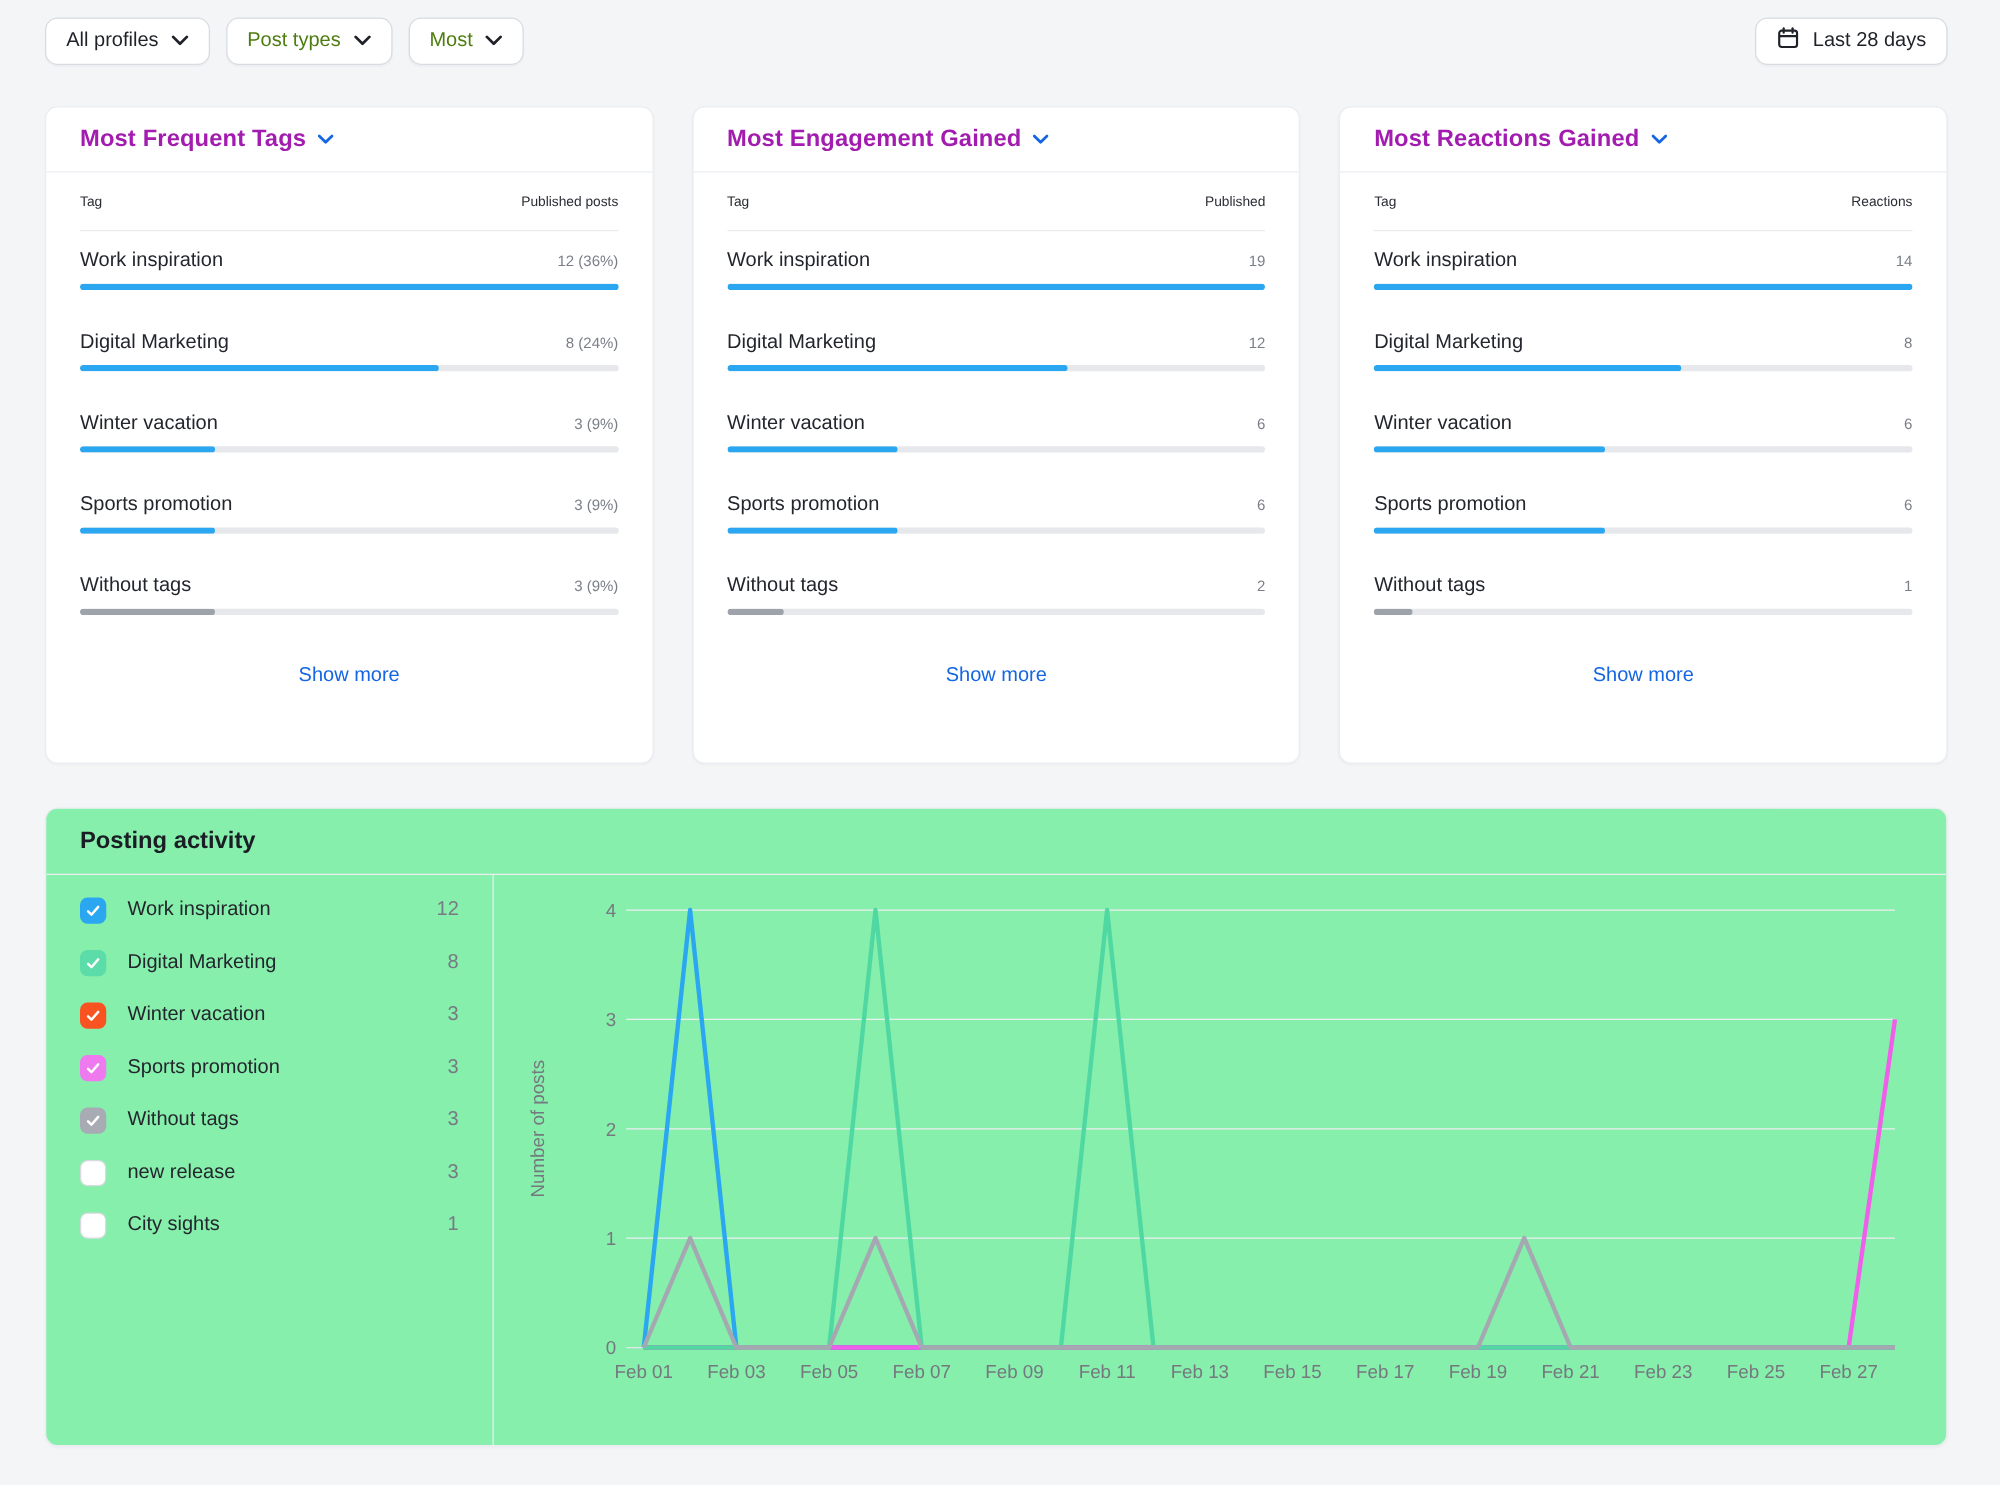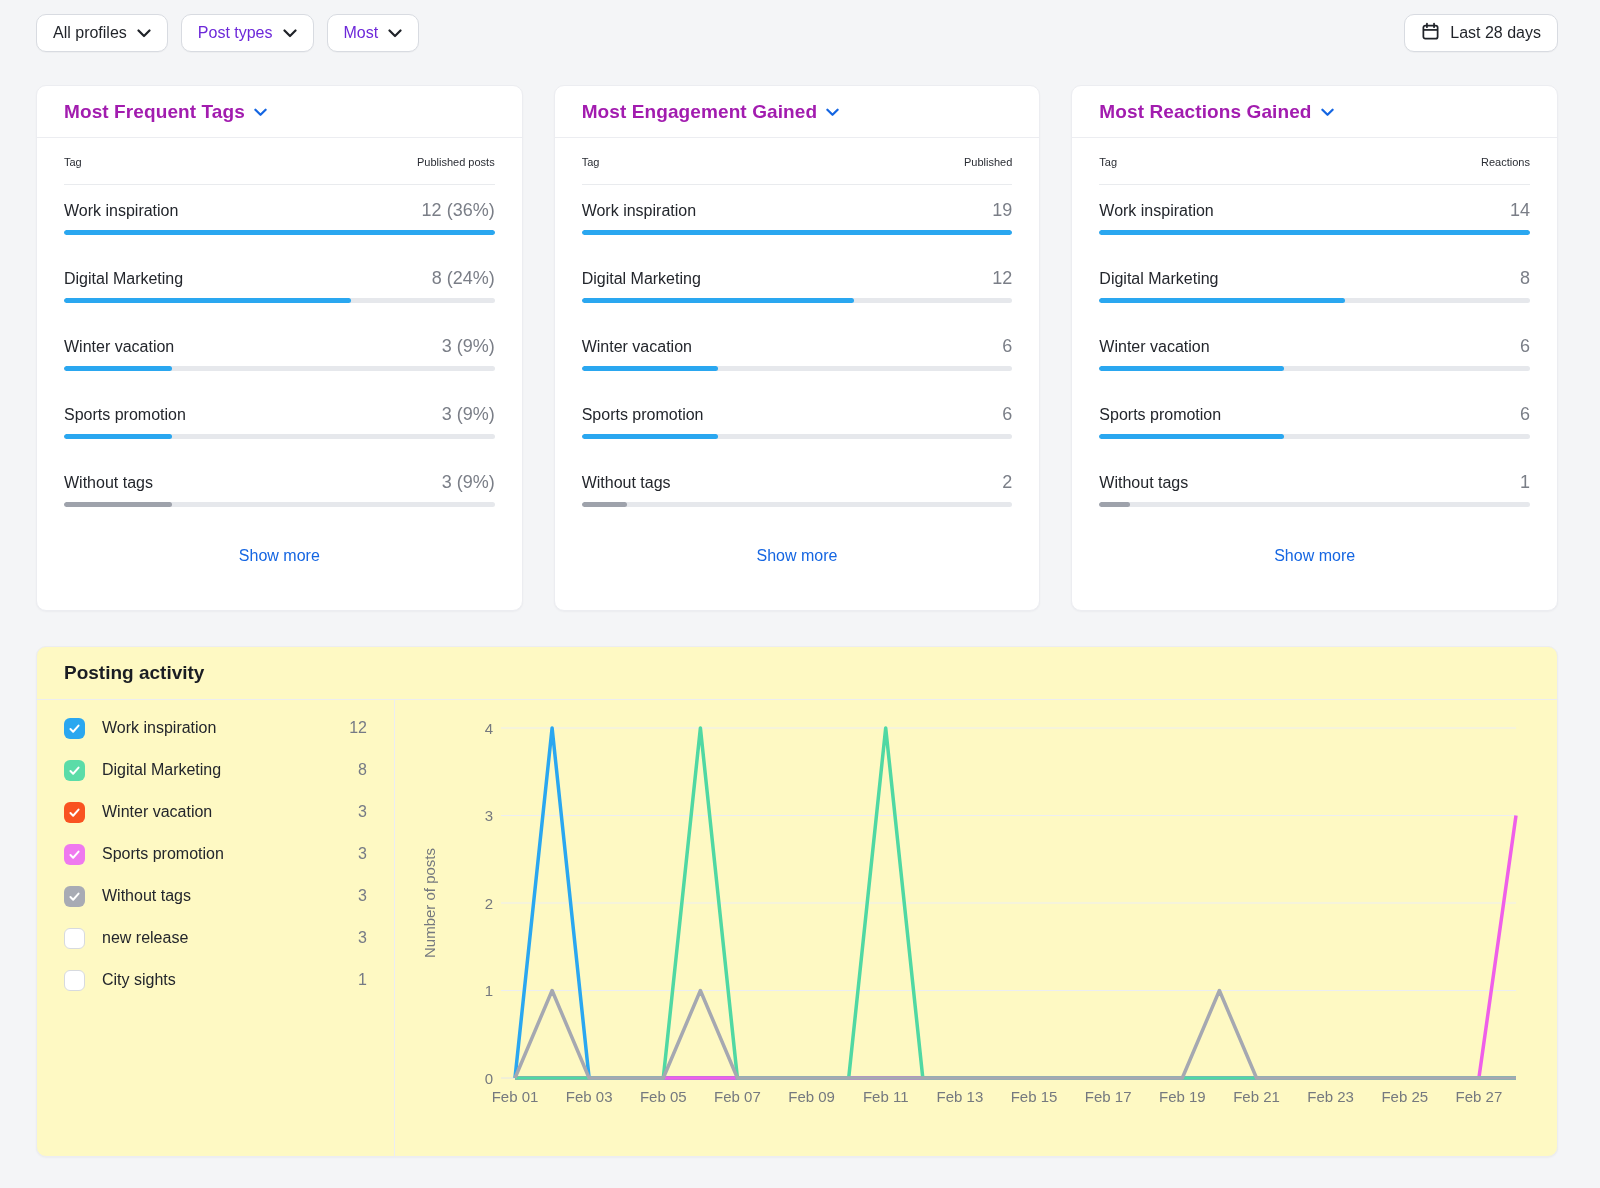--- a/index.html
+++ b/index.html
@@ -12,42 +12,42 @@
     position:relative;
   }
   .topbar { display:flex; justify-content:space-between; align-items:flex-start; padding:14px 42px 0 36px; }
   .topbar-left { display:flex; gap:13px; }
   .pill {
     height:38px; display:inline-flex; align-items:center; gap:10px;
     background:#fff; border:1px solid #D8DBE1; border-radius:10px;
     padding:0 16px; font-size:16px; color:#1F2228; cursor:pointer;
     box-shadow:0 1px 1px rgba(25,30,40,0.03);
   }
-  .pill .muted { color:#6d28d9; }
+  .pill .muted { color:#4d7c0f; }
   .chev { display:inline-block; }
 
   .cards { display:grid; grid-template-columns:repeat(3,1fr); gap:31px; margin:33px 42px 0 36px; }
   .card {
     background:#fff; border:1px solid #ECEDF1; border-radius:10px;
     box-shadow:0 1px 2px rgba(25,30,40,0.04); height:526px; overflow:hidden;
   }
   .card-head { height:52px; display:flex; align-items:center; gap:9px; padding:0 27px; border-bottom:1px solid #ECEDF1; cursor:pointer; }
   .card-title { font-size:19px; font-weight:700; color:#a21caf; letter-spacing:.1px; }
   .card-body { padding:18px 27px 0 27px; }
   .cols { display:flex; justify-content:space-between; align-items:baseline; font-size:11px; color:#2A2D34; padding-bottom:16px; border-bottom:1px solid #E9EBEE; }
   .tag-row { padding-top:15px; padding-bottom:18px; }
   .tag-line { display:flex; justify-content:space-between; align-items:baseline; }
   .tag-name { font-size:16px; color:#23262C; }
-  .tag-value { font-size:18px; color:#7A7E87;margin-left:14px; }
+  .tag-value { font-size:12px; color:#7A7E87;margin-left:14px; }
   .bar { margin-top:9px; height:5px; background:#E6E8EC; border-radius:3px; overflow:hidden; }
   .bar-fill { height:100%; border-radius:3px; }
   .show-more { margin-top:22px; text-align:center; font-size:16px; font-weight:500; color:#1566E2; cursor:pointer; }
 
   .panel {
-    margin:35px 42px 31px 36px; background:#fef9c3; border:1px solid #ECEDF1; border-radius:10px;
+    margin:35px 42px 31px 36px; background:#86efac; border:1px solid #ECEDF1; border-radius:10px;
     box-shadow:0 1px 2px rgba(25,30,40,0.04); height:511px; display:flex; flex-direction:column; overflow:hidden;
   }
   .panel-head { height:53px; flex:none; display:flex; align-items:center; padding:0 27px; border-bottom:1px solid #ECEDF1; }
   .panel-title { font-size:19px; font-weight:700; color:#1A1D23; }
   .panel-body { flex:1; display:flex; min-height:0; }
   .legend { width:358px; flex:none; border-right:1px solid #ECEDF1; padding:7px 27px 0 27px; }
   .legend-item { height:42px; display:flex; align-items:center; cursor:pointer; }
   .cb { width:21px; height:21px; border-radius:6px; margin-right:17px; flex:none; display:flex; align-items:center; justify-content:center; }
   .cb.unchecked { background:#fff; border:1.5px solid #D7DADF; }
   .legend-label { flex:1; font-size:16px; color:#23262C; }

